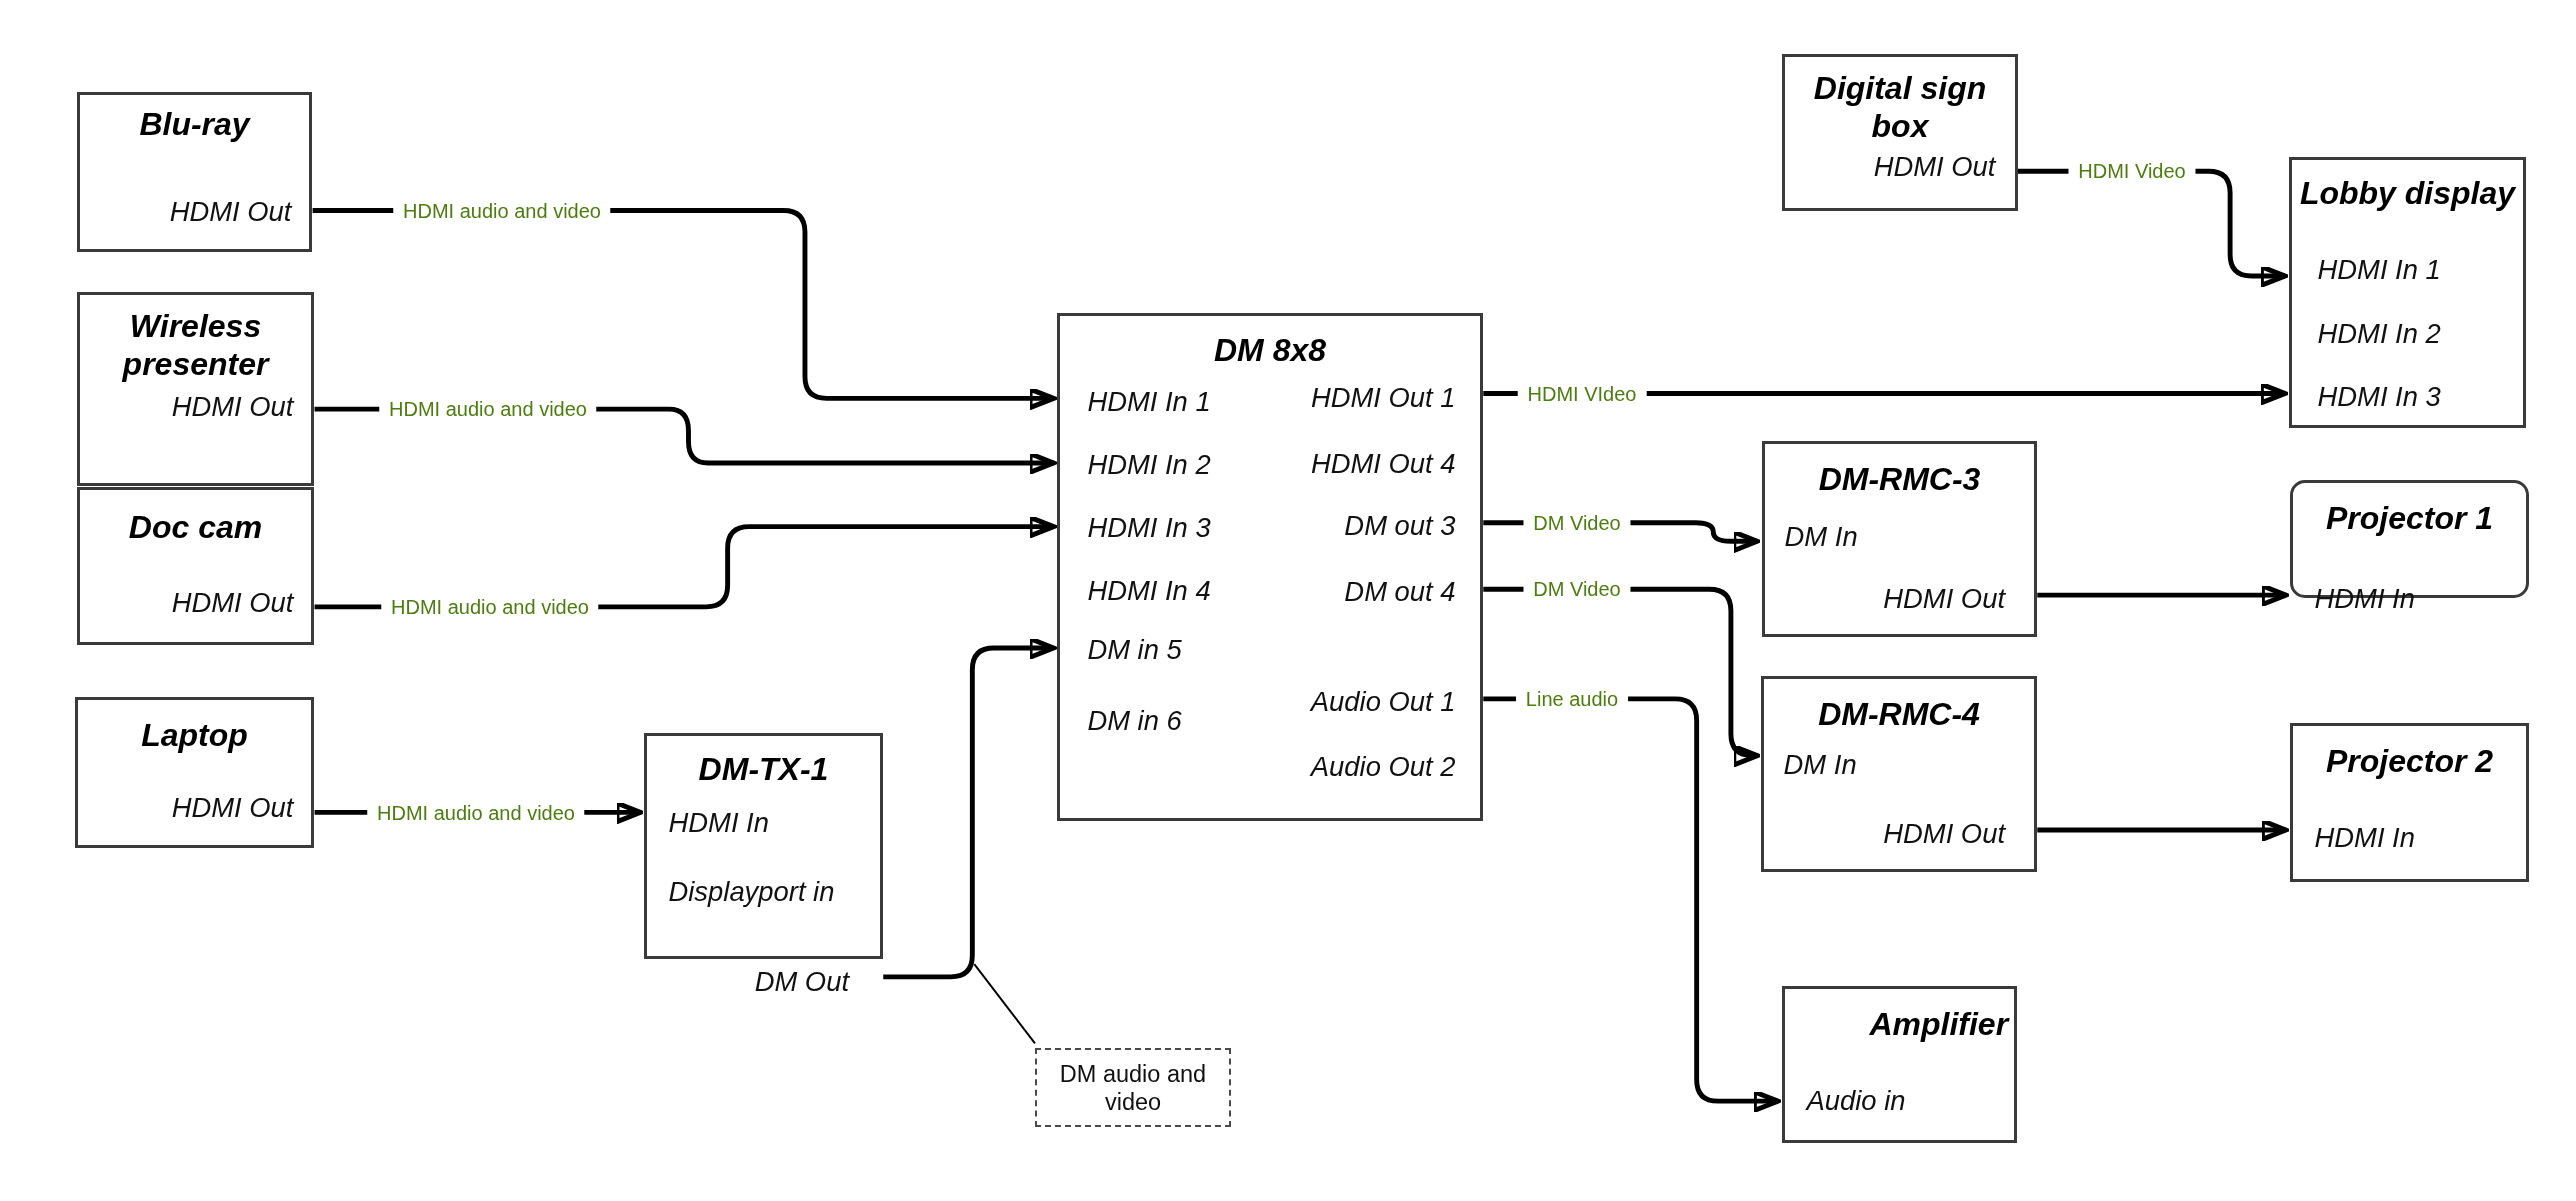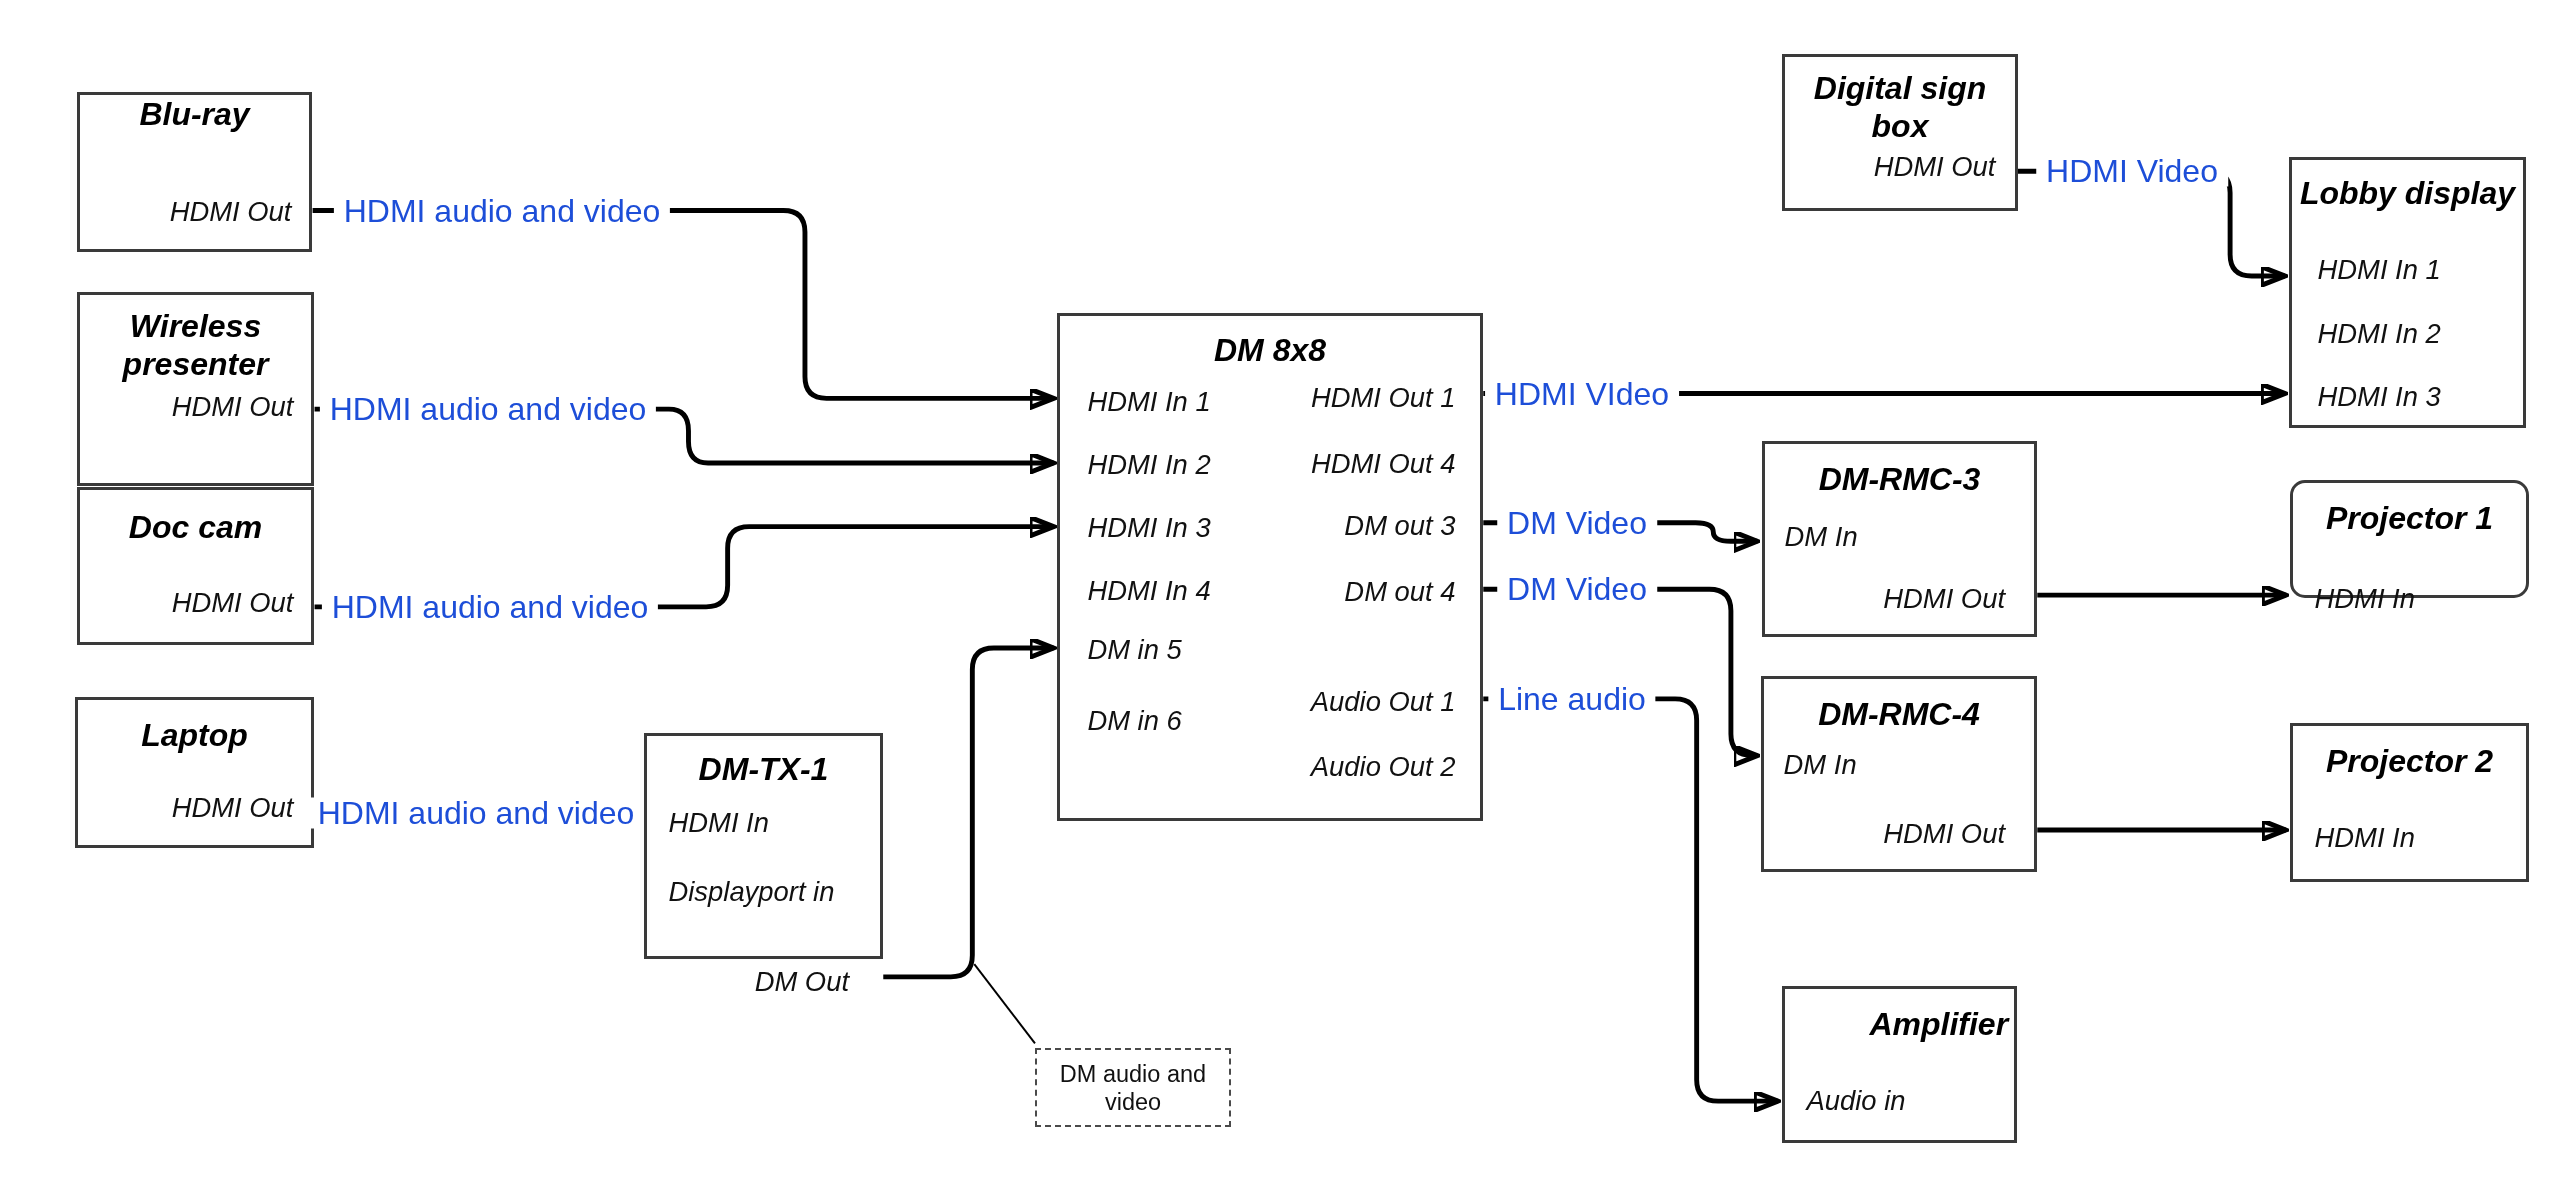--- a/index.html
+++ b/index.html
@@ -14,21 +14,21 @@
     font-weight:bold;font-size:32px;line-height:38px;text-align:center;
     padding:0 5.9px;
   }
   .port{
     position:absolute;font-size:27.4px;line-height:31px;white-space:nowrap;color:#111;
   }
   .port.left{text-align:left;}
   .port.right{text-align:right;}
   .wire-label{
     position:absolute;transform:translate(-50%,-50%);background:#ffffff;
-    padding:0 9.8px;font-size:32px;line-height:31px;white-space:nowrap;color:#1d4ed8;
+    padding:0 9.8px;font-size:20px;line-height:31px;white-space:nowrap;color:#4d7c0f;
   }
   .annotation{
     position:absolute;border:2px dashed #4a4a4a;box-sizing:border-box;
     font-size:23.5px;line-height:28px;text-align:center;padding-top:9.8px;color:#111;
     background:#fff;
   }
   svg.wires{position:absolute;left:0;top:0;pointer-events:none;}
   svg.wires path{fill:none;stroke:#000;stroke-width:5px;}
   svg.wires path.thin{stroke-width:2px;}
 </style>
@@ -52,21 +52,21 @@
     <path d="M1515,534 H1732 Q1750,534 1750,543.5 Q1750,553 1768,553 H1795" marker-end="url(#arr)"></path>
     <path d="M1515,602 H1746 Q1768,602 1768,624 V750 Q1768,772 1790,772 H1795" marker-end="url(#arr)"></path>
     <path d="M1515,714 H1711 Q1733,714 1733,736 V1103 Q1733,1125 1755,1125 H1816" marker-end="url(#arr)"></path>
     <path d="M2061,175 H2256 Q2278,175 2278,197 V260 Q2278,282 2300,282 H2334" marker-end="url(#arr)"></path>
     <path d="M2081,608 H2335" marker-end="url(#arr)"></path>
     <path d="M2081,848 H2335" marker-end="url(#arr)"></path>
     <path class="thin" d="M995,985 L1057,1066"></path>
   </svg>
 
   <div class="node" style="left:77px;top:92px;width:235px;height:160px;">
-    <div class="node-title" style="padding-top:0;">Blu-ray</div>
+    <div class="node-title" style="padding-top:10px;">Blu-ray</div>
     <div class="port right" style="top:101px;right:17.6px;">HDMI Out</div>
   </div>
 
   <div class="node" style="left:77px;top:292px;width:237px;height:194px;">
     <div class="node-title" style="padding-top:11.7px;">Wireless presenter</div>
     <div class="port right" style="top:96px;right:17.6px;">HDMI Out</div>
   </div>
 
   <div class="node" style="left:77px;top:487px;width:237px;height:158px;">
     <div class="node-title" style="padding-top:17.6px;">Doc cam</div>

